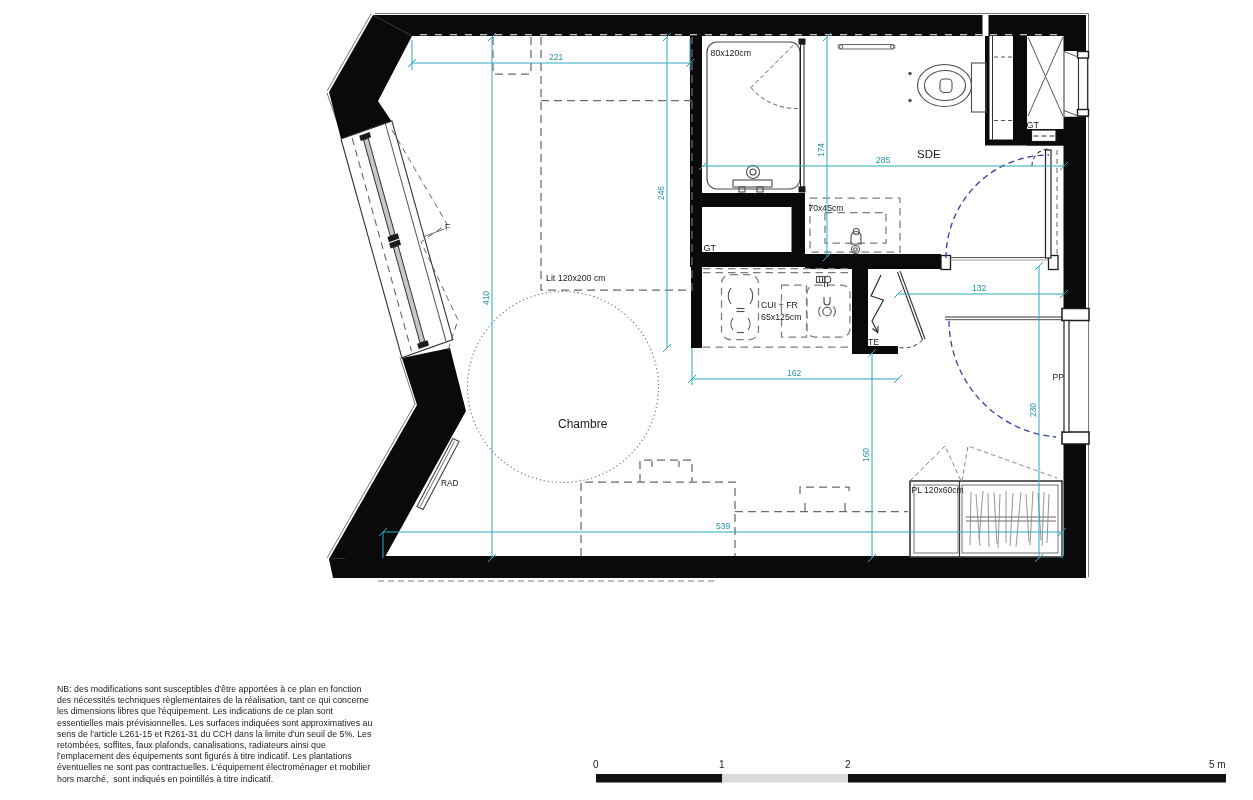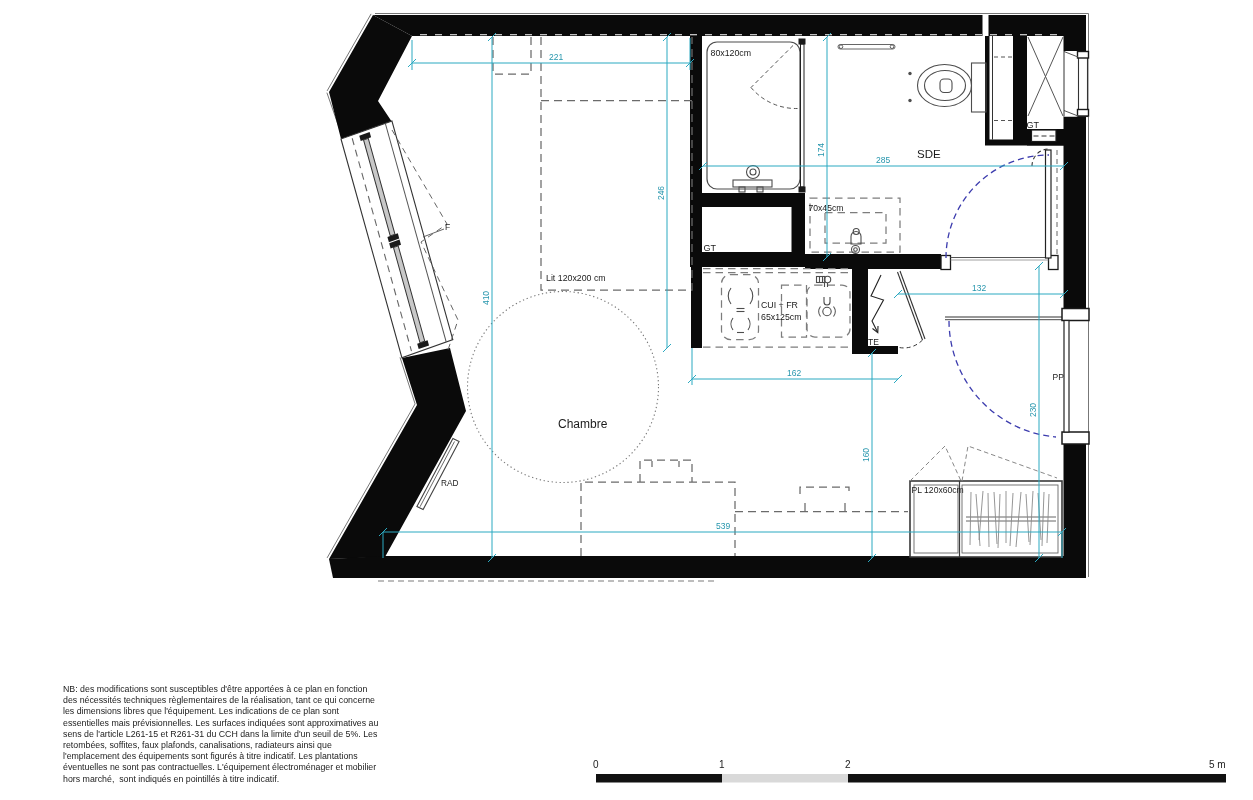--- a/index.html
+++ b/index.html
@@ -460,21 +460,21 @@
 <rect x="596" y="774" width="126" height="8.5" fill="#111"></rect>
 <rect x="722" y="774" width="126" height="8.5" fill="#d9d9d9"></rect>
 <rect x="848" y="774" width="378" height="8.5" fill="#111"></rect>
 <text x="593" y="768" font-size="10">0</text>
 <text x="719" y="768" font-size="10">1</text>
 <text x="845" y="768" font-size="10">2</text>
 <text x="1209" y="768" font-size="10">5 m</text>
 </g>
 </svg>
 
-<div style="position:absolute;left:63px;top:684px;width:330px;font-size:8.8px;line-height:11.2px;color:#222;">
+<div style="position:absolute;left:57px;top:684px;width:330px;font-size:8.8px;line-height:11.2px;color:#222;">
 NB: des modifications sont susceptibles d'être apportées à ce plan en fonction<br>
 des nécessités techniques règlementaires de la réalisation, tant ce qui concerne<br>
 les dimensions libres que l'équipement. Les indications de ce plan sont<br>
 essentielles mais prévisionnelles. Les surfaces indiquées sont approximatives au<br>
 sens de l'article L261-15 et R261-31 du CCH dans la limite d'un seuil de 5%. Les<br>
 retombées, soffites, faux plafonds, canalisations, radiateurs ainsi que<br>
 l'emplacement des équipements sont figurés à titre indicatif. Les plantations<br>
 éventuelles ne sont pas contractuelles. L'équipement électroménager et mobilier<br>
 hors marché,&nbsp; sont indiqués en pointillés à titre indicatif.
 </div>

